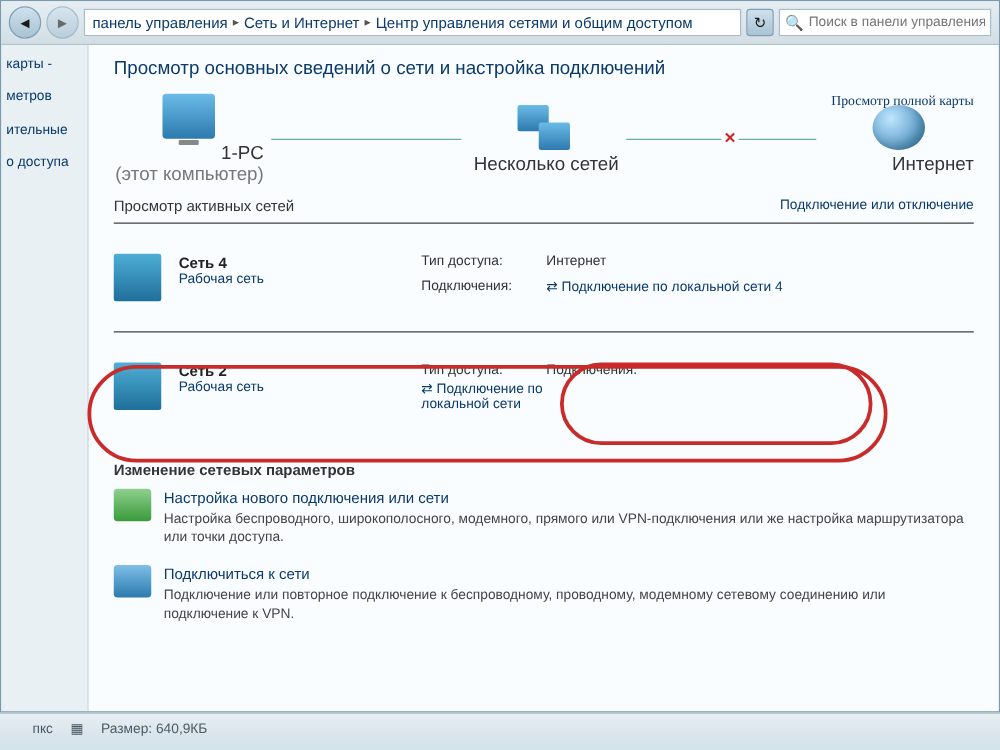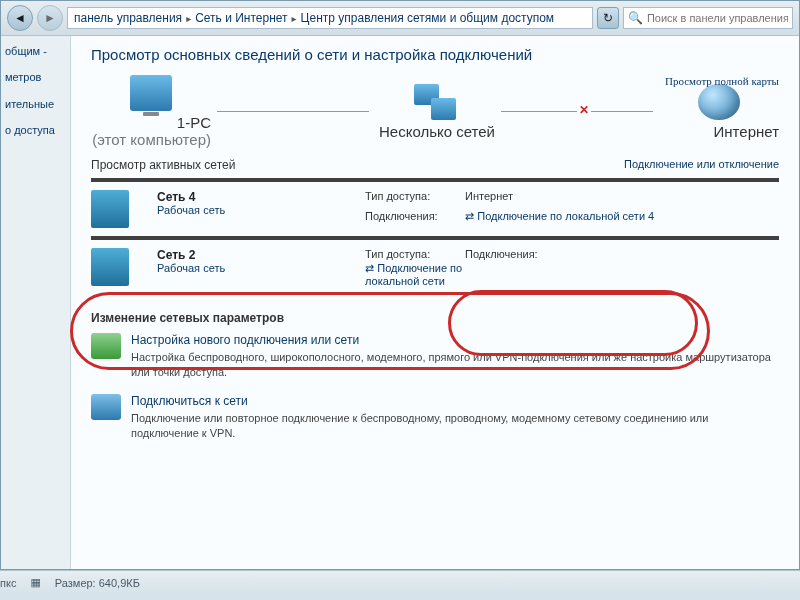--- a/index.html
+++ b/index.html
@@ -116,23 +116,23 @@
   .mapline { flex:1; height:1px; background:#6aa; position:relative; }
   .mapline.err::after {
     content:"✕"; color:#c22; position:absolute; left:50%; top:-8px; font-weight:bold; background:#fafdff;
     padding:0 2px;
   }
   .fullmap-link { position:absolute; right:0; top:0; color:#0a3a6a; cursor:pointer; font-size:11px;font-family:Liberation Serif, serif; }
   .section-label { font-size:12px; color:#333; margin:10px 0 6px; }
   .section-right-link { float:right; color:#0a3a6a; cursor:pointer; font-size:11px; }
   .netrow {
     display:flex;
-    padding:8px 0;
-    gap:28px;
-    border-top:4px solid #404040;
+    padding:24px 0;
+    gap:14px;
+    border-top:1px solid #404040;
     position:relative;
   }
   .neticon { width:38px; height:38px; flex-shrink:0; }
   .netleft { width:180px; }
   .netleft .netname { font-weight:bold; font-size:12px; color:#222; }
   .netleft .nettype { color:#0a3a6a; cursor:pointer; font-size:11px; }
   .netright { flex:1; display:grid; grid-template-columns:100px 1fr; row-gap:2px; font-size:11px; }
   .netright .lbl { color:#333; }
   .netright .val { color:#333; }
   .netright .lnk { color:#0a3a6a; cursor:pointer; }
@@ -141,21 +141,21 @@
     display:flex; gap:10px; margin-bottom:14px;
   }
   .opt .opticon { width:30px; height:26px; flex-shrink:0; }
   .opt .opttitle { color:#0a3a6a; cursor:pointer; font-size:12px; margin-bottom:3px; display:block;}
   .opt .optdesc { color:#444; font-size:11px; line-height:1.35; }
   .statusbar {
     height:24px;
     background:linear-gradient(#e6eef2,#d6e2e9);
     border-top:1px solid #b0c2cc;
     display:flex;align-items:center;gap:14px;
-    padding:0 0;
+    padding:0 26px;
     font-size:11px;color:#4a5a65;
   }
   
   .ic-computer { background:linear-gradient(#6bbbe8,#2c7aae); border-radius:3px; position:relative; }
   .ic-computer::after{content:"";position:absolute;bottom:-5px;left:30%;width:40%;height:4px;background:#888;border-radius:1px;}
   .ic-multi { position:relative; }
   .ic-multi::before,.ic-multi::after{content:"";position:absolute;width:60%;height:60%;background:linear-gradient(#6bbbe8,#2c7aae);border-radius:2px;}
   .ic-multi::before{left:0;top:0;}
   .ic-multi::after{right:0;bottom:0;}
   .ic-globe { border-radius:50%; background:radial-gradient(circle at 35% 30%, #bfe6ff, #2c7aae); box-shadow:inset -4px -4px 8px rgba(0,0,0,.2); }
@@ -196,21 +196,21 @@
       <span>↻</span>
     </div>
     <div class="searchbox">
       <span>🔍</span>
       <input type="text" placeholder="Поиск в панели управления" style="">
     </div>
   </div>
 
   <div class="content">
     <div class="sidebar">
-      <div>общим -</div>
+      <div>карты -</div>
       <div>метров</div>
       <div>ительные</div>
       <div>о доступа</div>
     </div>
 
     <div class="main">
       <h1 class="pagetitle">Просмотр основных сведений о сети и настройка подключений</h1>
 
       <div class="mapsection">
         <div class="mapnode">

